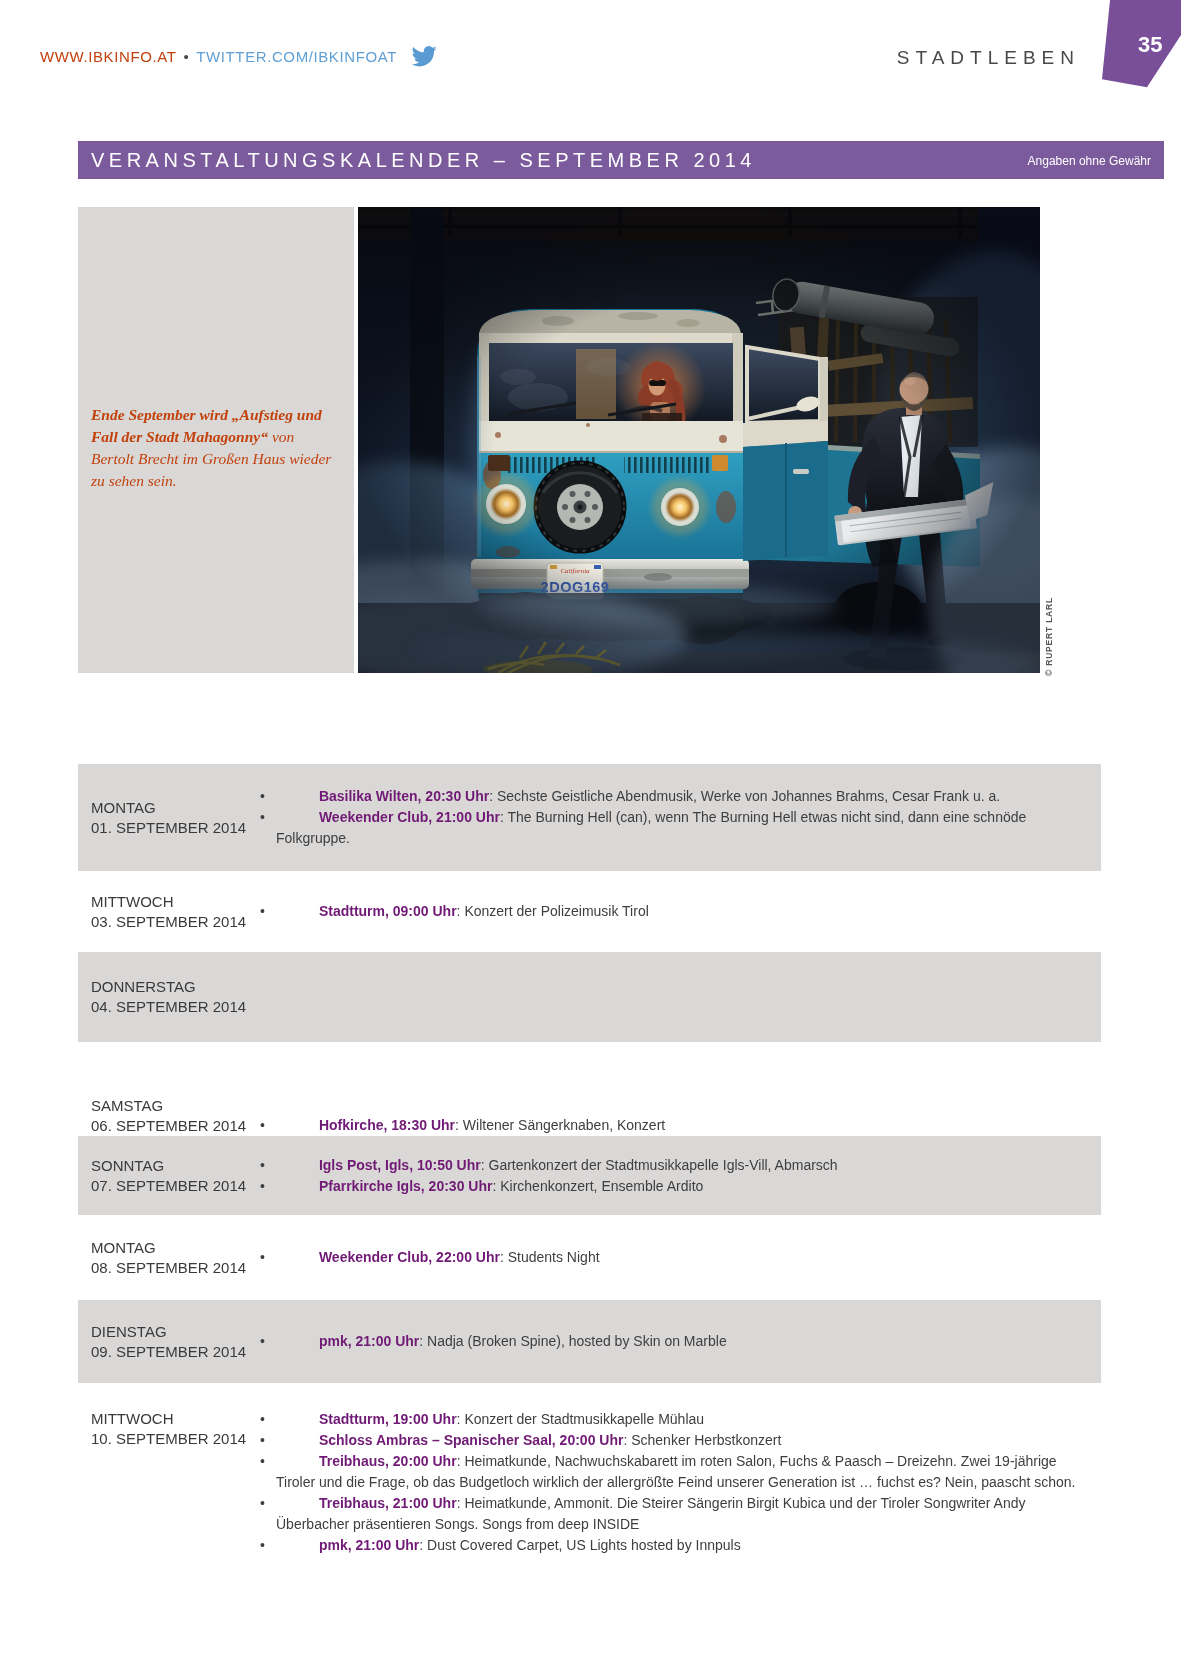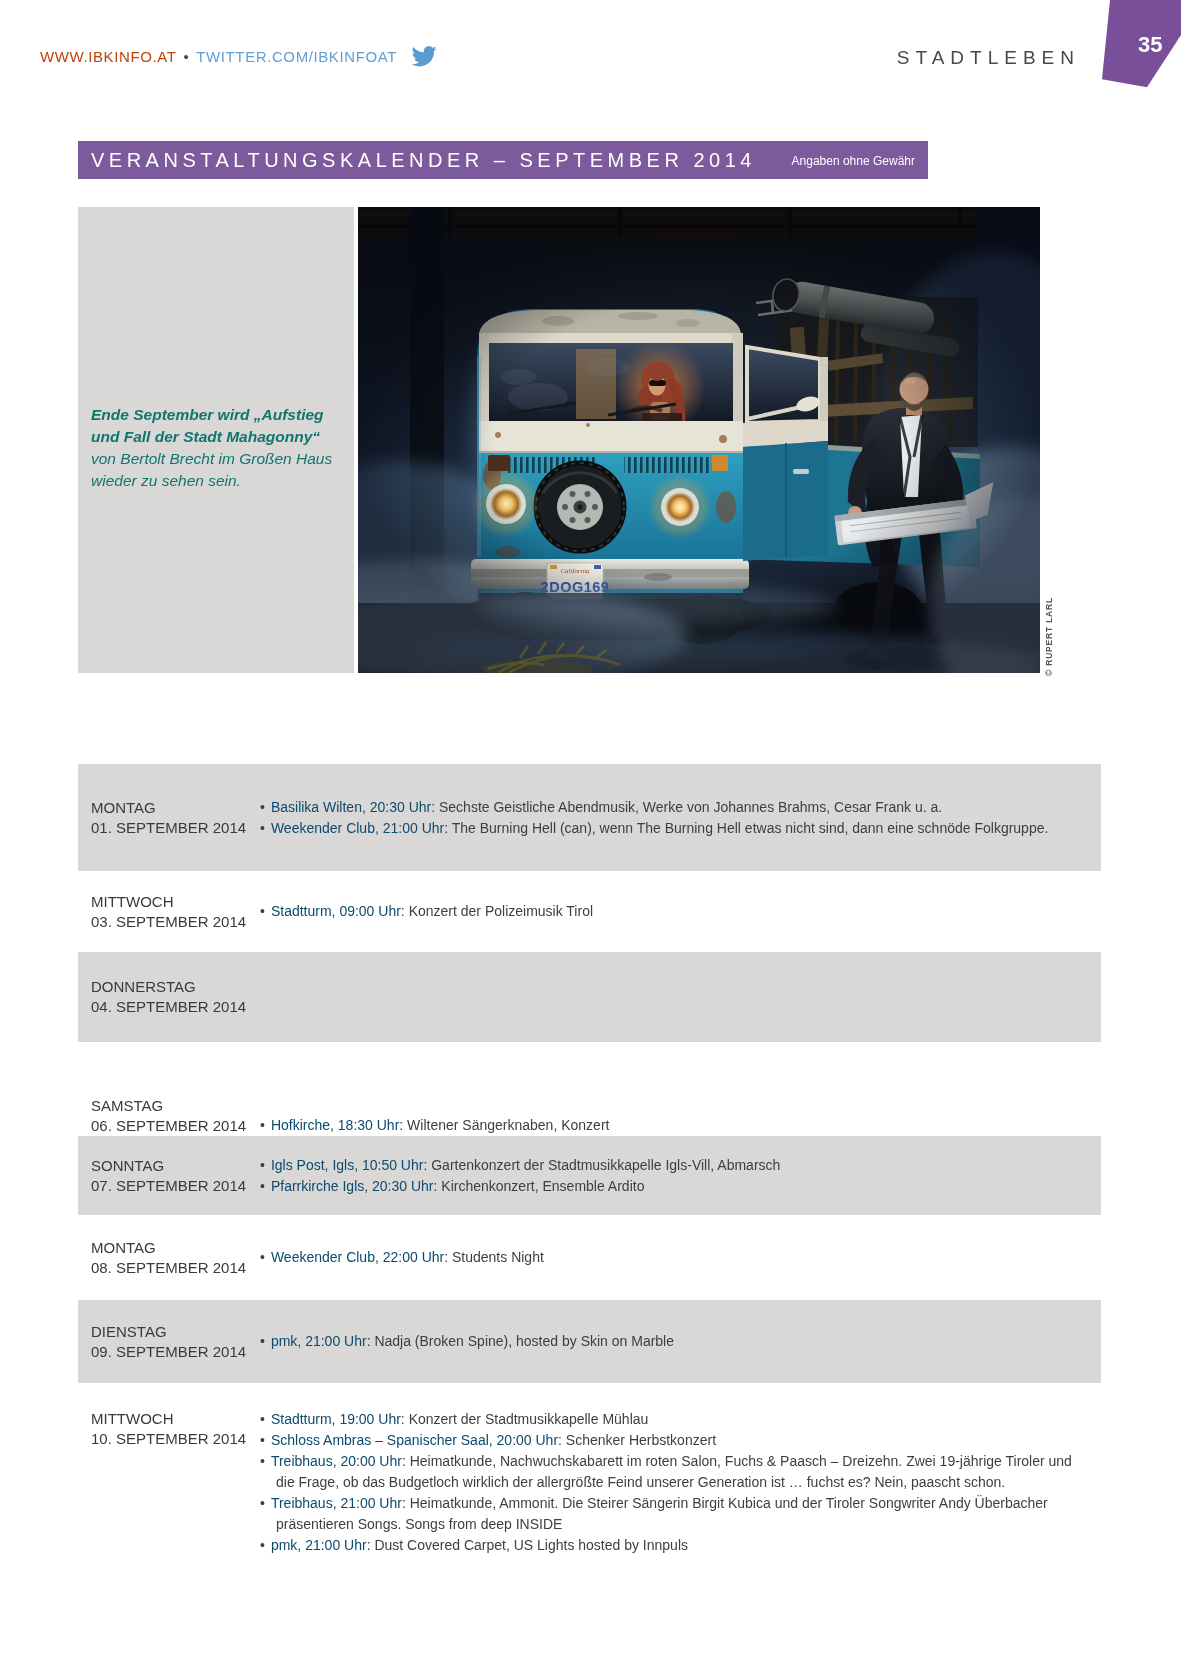--- a/index.html
+++ b/index.html
@@ -9,43 +9,43 @@
   .masthead{position:absolute;left:40px;top:46px;font-size:15px;letter-spacing:.6px;color:#4b4b4d;white-space:nowrap;}
   .masthead .site{color:#c2410c;text-decoration:none;text-align:center;}
   .masthead .sep{margin:0 7px;color:#4b4b4d;}
   .masthead .tw{color:#5f9fd4;text-decoration:none;}
   .masthead svg{vertical-align:-5px;margin-left:10px;}
   .section-label{position:absolute;right:101px;top:47px;font-size:19px;letter-spacing:6px;color:#48484a;}
   .page-corner{position:absolute;right:0;top:0;width:83px;height:90px;background:#7a4f9a;
                clip-path:polygon(14.5% 0,100% 0,100% 39%,59% 97%,4.8% 88%);}
   .page-corner span{position:absolute;left:40px;top:32px;color:#fff;font-size:22px;font-weight:bold;}
   
-  .banner{position:absolute;left:78px;top:141px;width:850px;height:38px;background:#7c5b9d;}
+  .banner{position:absolute;left:78px;top:141px;width:1086px;height:38px;background:#7c5b9d;}
   .banner .title{position:absolute;left:13px;top:0;line-height:38px;color:#fff;font-size:20px;letter-spacing:4.5px;white-space:nowrap;}
   .banner .note{position:absolute;right:13px;top:13px;color:#fff;font-size:12px;}
   
   .caption-box{position:absolute;left:78px;top:207px;width:276px;height:466px;background:#d9d8d6;}
-  .caption-box p{margin:0;padding:197px 14px 0 13px;font-family:Liberation Sans, sans-serif;
-                 font-style:italic;font-size:15.5px;line-height:22px;color:#0f766e;}
+  .caption-box p{margin:0;padding:197px 14px 0 13px;font-family:Liberation Serif, serif;
+                 font-style:italic;font-size:15.5px;line-height:22px;color:#c2410c;}
   .caption-box b{font-weight:700;}
   .photo{position:absolute;left:358px;top:207px;width:682px;height:466px;background:#0d1118;}
   .photo svg{display:block;}
   .credit{position:absolute;left:1044px;top:676px;transform:rotate(-90deg);transform-origin:0 0;
           font-size:8.5px;font-weight:bold;letter-spacing:.8px;color:#57575a;white-space:nowrap;}
   
   .events{position:absolute;left:78px;top:764px;width:1023px;}
   .row{display:flex;align-items:center;box-sizing:border-box;}
   .row.gray{background:#d9d8d6;}
   .row.top{align-items:flex-start;padding-top:26px;}
   .datecol{width:182px;flex:none;padding-left:13px;box-sizing:border-box;
            font-size:15px;line-height:20px;color:#3a3a3c;}
   .itemscol{flex:1;padding-right:16px;font-size:14px;line-height:21px;color:#3e3e40;}
   .item{padding-left:16px;text-indent:-16px;}
   .item .blt{margin-right:6px;}
-  .item .venue{color:#0c4a6e;font-weight:normal;}
+  .item .venue{color:#701a75;font-weight:bold;margin-left:48px;}
 </style>
 </head>
 <body>
 
 <div class="page">
 
   <div class="masthead">
     <span class="site">WWW.IBKINFO.AT</span><span class="sep">•</span><span class="tw">TWITTER.COM/IBKINFOAT</span>
     <svg width="26" height="21" viewBox="0 0 24 20">
       <path fill="#5b9bd3" d="M24 2.4c-.9.4-1.8.66-2.8.78a4.9 4.9 0 0 0 2.14-2.7c-.94.56-1.98.96-3.1 1.18A4.86 4.86 0 0 0 16.6 0a4.9 4.9 0 0 0-4.88 4.9c0 .38.04.76.12 1.12A13.8 13.8 0 0 1 1.8.9a4.9 4.9 0 0 0 1.52 6.54c-.8-.02-1.56-.24-2.22-.6v.06a4.9 4.9 0 0 0 3.93 4.8c-.41.12-.85.17-1.3.17-.31 0-.62-.03-.92-.08a4.9 4.9 0 0 0 4.57 3.4A9.83 9.83 0 0 1 0 17.2a13.87 13.87 0 0 0 7.55 2.22c9.05 0 14-7.5 14-14v-.64A10 10 0 0 0 24 2.4z"></path>

